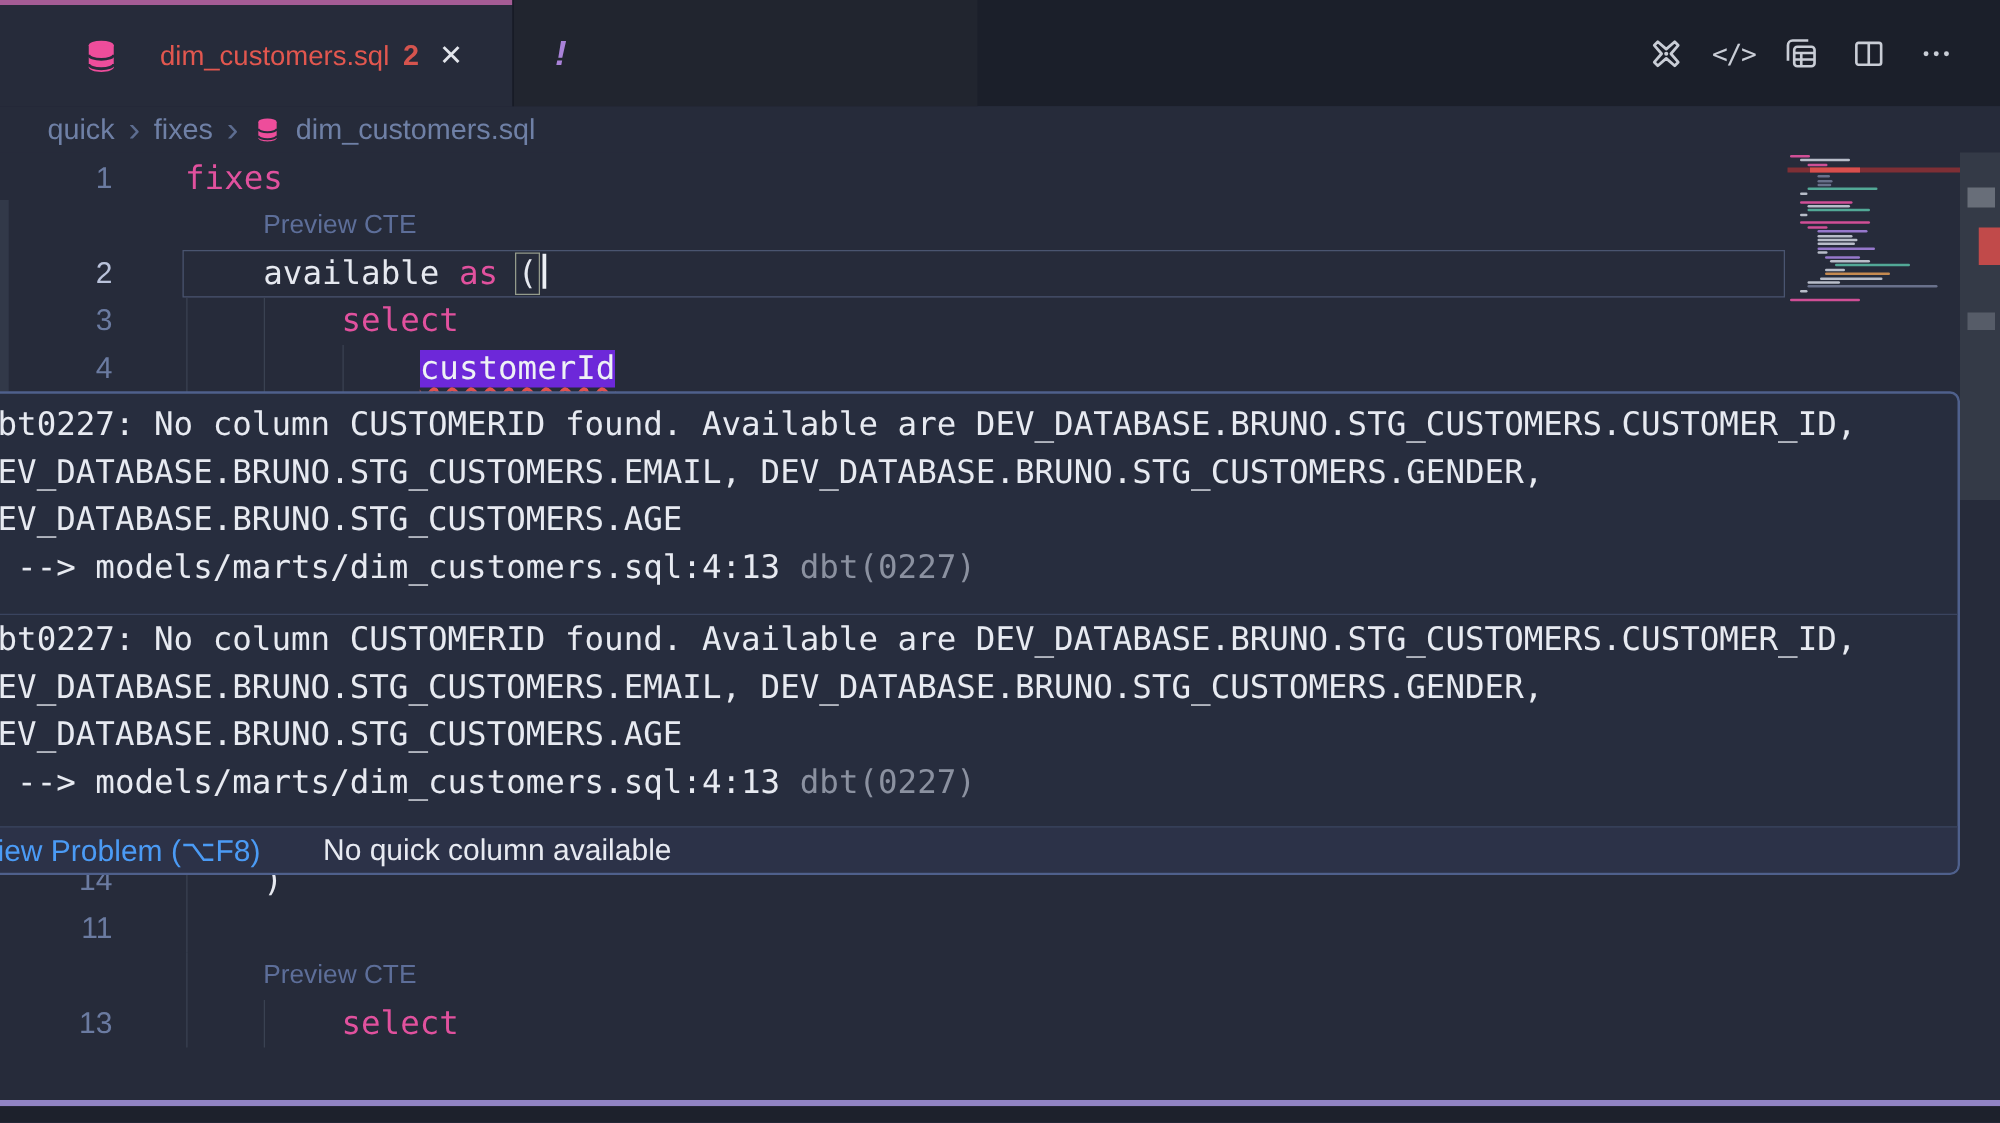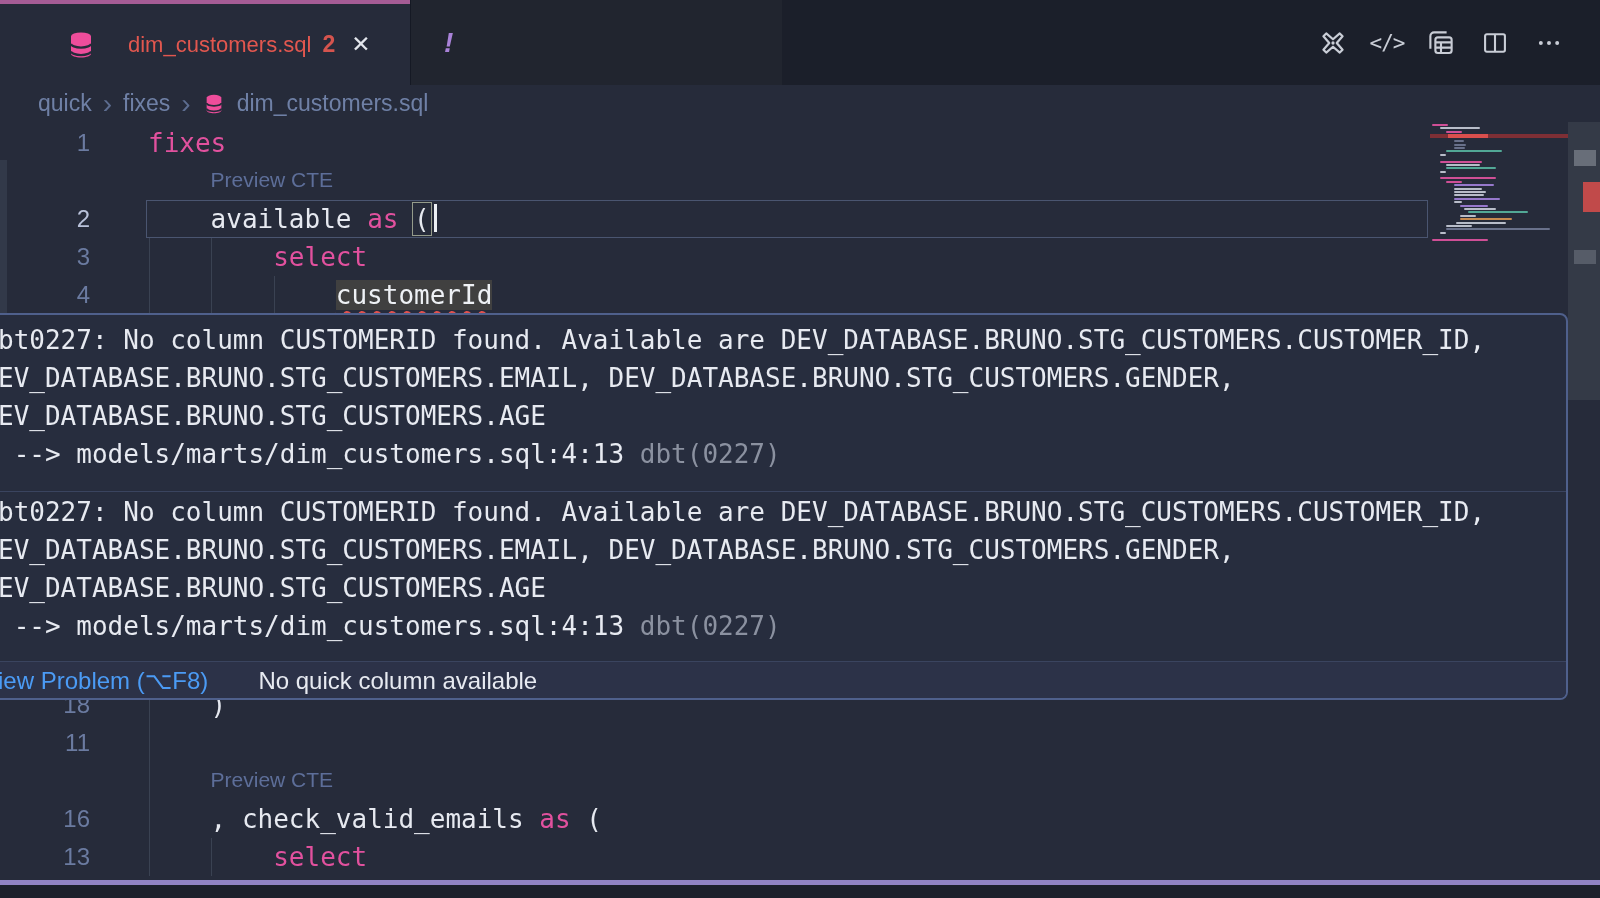--- a/index.html
+++ b/index.html
@@ -32,21 +32,21 @@
   .row{position:relative;height:38px;display:flex;
        font-family:"DejaVu Sans Mono",monospace;font-size:26px;line-height:38px}
   .num{width:148px;box-sizing:border-box;padding-right:58px;text-align:right;flex:none;
        color:#6b7ba1;font-family:"Liberation Sans",sans-serif;font-size:24px;line-height:38px}
   .row.current .num{color:#b9c2da}
   .code{white-space:pre;color:#e6e9f0;position:relative;z-index:2}
   .tok-kw{color:#e1519e}
   .tok-pl{color:#e6e9f0}
   .tok-bracket{outline:1.5px solid #949b8b;outline-offset:1px}
   .cursor{display:inline-block;width:3px;height:28px;background:#eceff4;vertical-align:-4px;margin-left:4px}
-  .tok-sel-err{background:#404040;color:#eef1f5;
+  .tok-sel-err{background:#6d28d9;color:#eef1f5;
       text-decoration-line:underline;text-decoration-style:wavy;
       text-decoration-color:#e2514e;text-decoration-thickness:2.5px;text-underline-offset:7px}
   .lens{font-family:"Liberation Sans",sans-serif;font-size:21px;color:#5d6e99;line-height:36px}
   .guide{position:absolute;top:0;bottom:0;width:1px;background:#3a4252;z-index:1}
   .curbox{position:absolute;left:146px;right:172px;top:0;bottom:0;
           border:1.5px solid #4a5570;box-sizing:border-box;z-index:0}
   .gutter-strip{position:absolute;left:0;top:38px;width:7px;height:153px;background:#323949}
 
   
   .hover{position:absolute;left:-18px;top:191px;width:1586px;height:387px;box-sizing:border-box;
@@ -225,38 +225,33 @@
         <div class="hblock second"><div>bt0227: No column CUSTOMERID found. Available are DEV_DATABASE.BRUNO.STG_CUSTOMERS.CUSTOMER_ID,</div><div>EV_DATABASE.BRUNO.STG_CUSTOMERS.EMAIL, DEV_DATABASE.BRUNO.STG_CUSTOMERS.GENDER,</div><div>EV_DATABASE.BRUNO.STG_CUSTOMERS.AGE</div><div><span> --&gt; models/marts/dim_customers.sql:4:13 </span><span class="hcode">dbt(0227)</span></div></div>
       </div>
     <div class="hstatus">
       <span class="hlink">iew Problem (⌥F8)</span>
       <span>No quick column available</span>
     </div>
   </div>
 
   <div class="code-bottom" id="code-bottom">
       <div class="row">
-        <div class="num">18</div>
+        <div class="num">14</div>
         <div class="guide" style="left: 148.5px;"></div>
         <div class="code" style="padding-left: 62.6px;"><span class="tok-pl">)</span></div>
       </div>
       <div class="row">
         <div class="num">11</div>
         <div class="guide" style="left: 148.5px;"></div>
         <div class="code" style="padding-left: 0px;"></div>
       </div>
       <div class="row">
         <div class="num"></div>
         <div class="guide" style="left: 148.5px;"></div>
         <div class="code lens" style="padding-left: 62.6px;">Preview CTE</div>
-      </div>
-      <div class="row">
-        <div class="num">16</div>
-        <div class="guide" style="left: 148.5px;"></div>
-        <div class="code" style="padding-left: 62.6px;"><span class="tok-pl">, check_valid_emails </span><span class="tok-kw">as</span><span class="tok-pl"> (</span></div>
       </div>
       <div class="row">
         <div class="num">13</div>
         <div class="guide" style="left: 148.5px;"></div>
         <div class="guide" style="left: 211.1px;"></div>
         <div class="code" style="padding-left: 125.2px;"><span class="tok-kw">select</span></div>
       </div>
     </div>
 
   <div class="panel-divider"></div>

